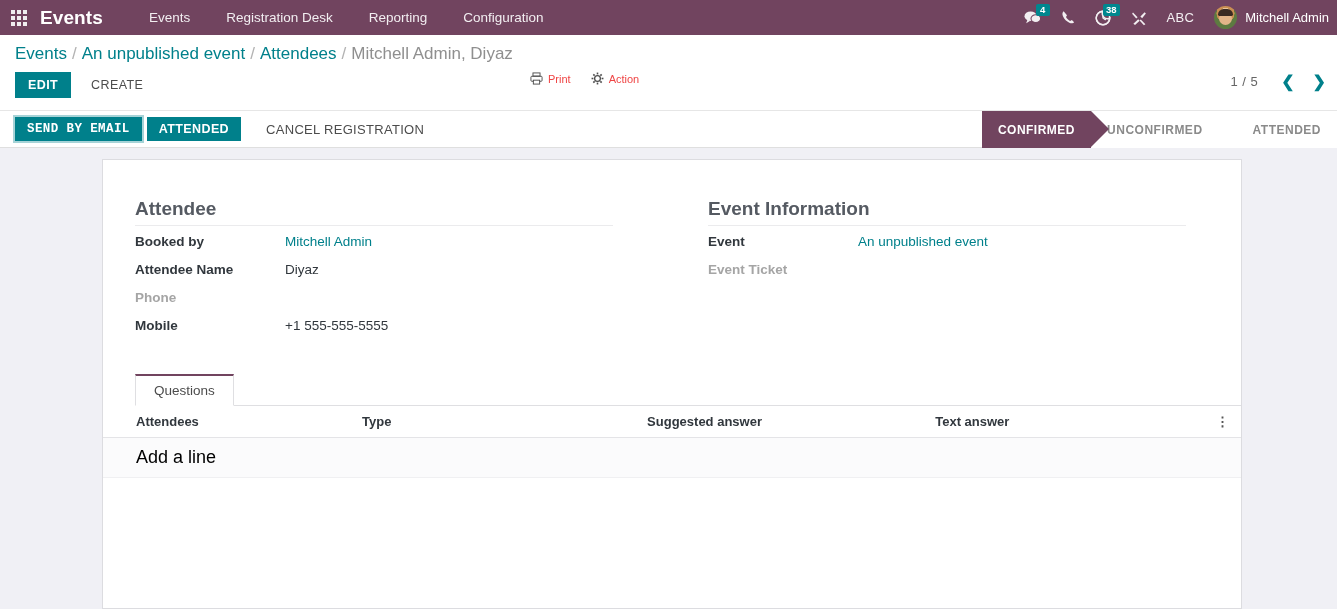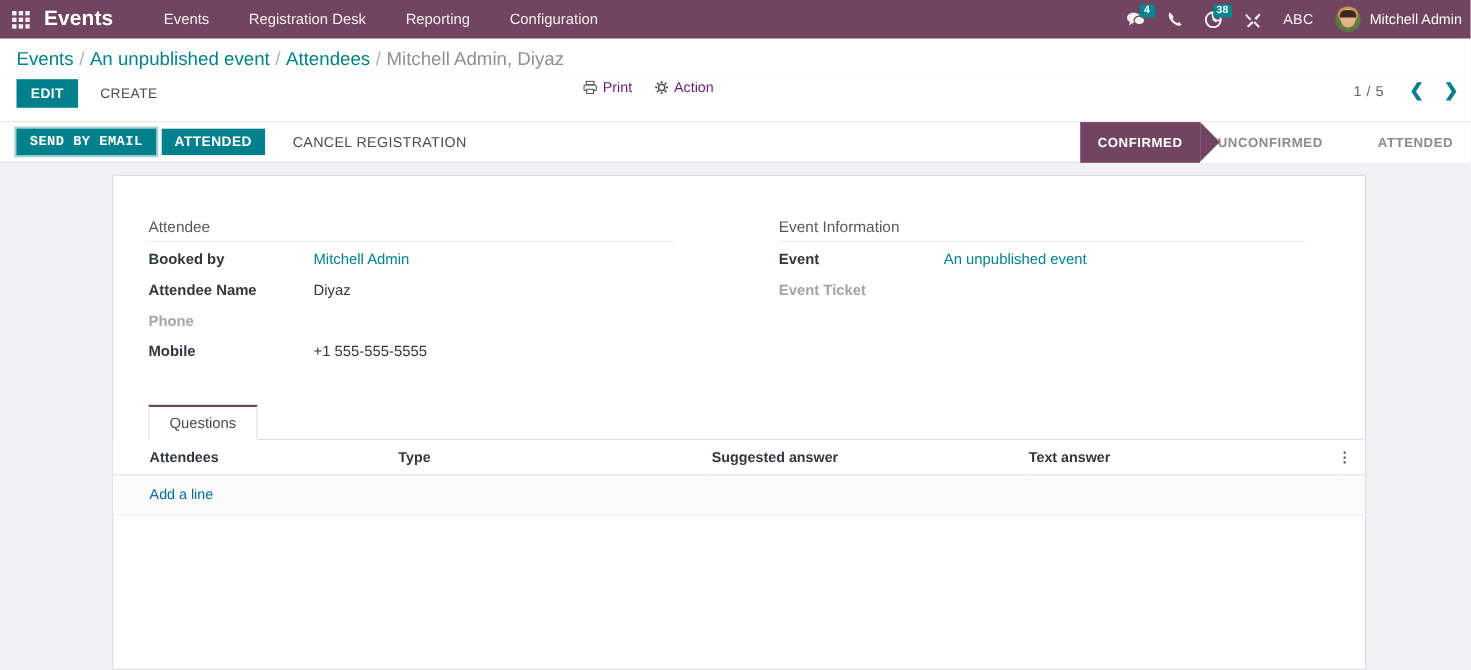--- a/index.html
+++ b/index.html
@@ -146,22 +146,22 @@
     border: none;
     cursor: pointer;
     font-family: inherit;
   }
   #cp-center {
     position: absolute;
     left: 530px;
     display: flex; align-items: center; gap: 20px;
   }
   .cp-action {
-    font-size: 13px;
-    color: #701a75;
+    font-size: 11px;
+    color: #ef4444;
     cursor: pointer;
     display: flex; align-items: center; gap: 5px;
   }
   #pager {
     position: absolute;
     right: 0;
     display: flex; align-items: center;
     font-size: 13px; color: #666;
     padding-right: 2px;
   }
@@ -254,23 +254,23 @@
     margin: 0 auto 0 102px;
     background: #ffffff;
     border: 1px solid #dcdce0;
     min-height: 450px;
     padding: 0;
   }
   #form-body { padding: 38px 32px 0 32px; display: flex; }
   .form-col { width: 50%; }
   .form-col.right { padding-left: 36px; }
   .group-title {
-    font-size: 14px;
+    font-size: 19px;
     color: #555a62;
-    font-weight: normal;
+    font-weight: bold;
     padding-bottom: 5px;
     border-bottom: 1px solid #ebebed;
     margin-bottom: 8px;
     width: 478px;
   }
   .field-row {
     display: flex;
     align-items: baseline;
     height: 28px;
   }
@@ -327,22 +327,22 @@
     line-height: 10px;
     cursor: pointer;
     letter-spacing: 0;
   }
   #add-line-row td {
     padding: 9px 0 9px 33px;
     background: #fbfbfc;
     border-bottom: 1px solid #f0f0f2;
   }
   #add-line {
-    font-size: 13px;
-    color: #0369a1;
+    font-size: 18px;
+    color: #000000;
     cursor: pointer;
     text-align: right;
   }
   .printer-glyph, .gear-glyph { font-size: 13px; }
 </style>
 </head>
 <body>
 
 <div id="navbar">
   <div id="apps-launcher">

